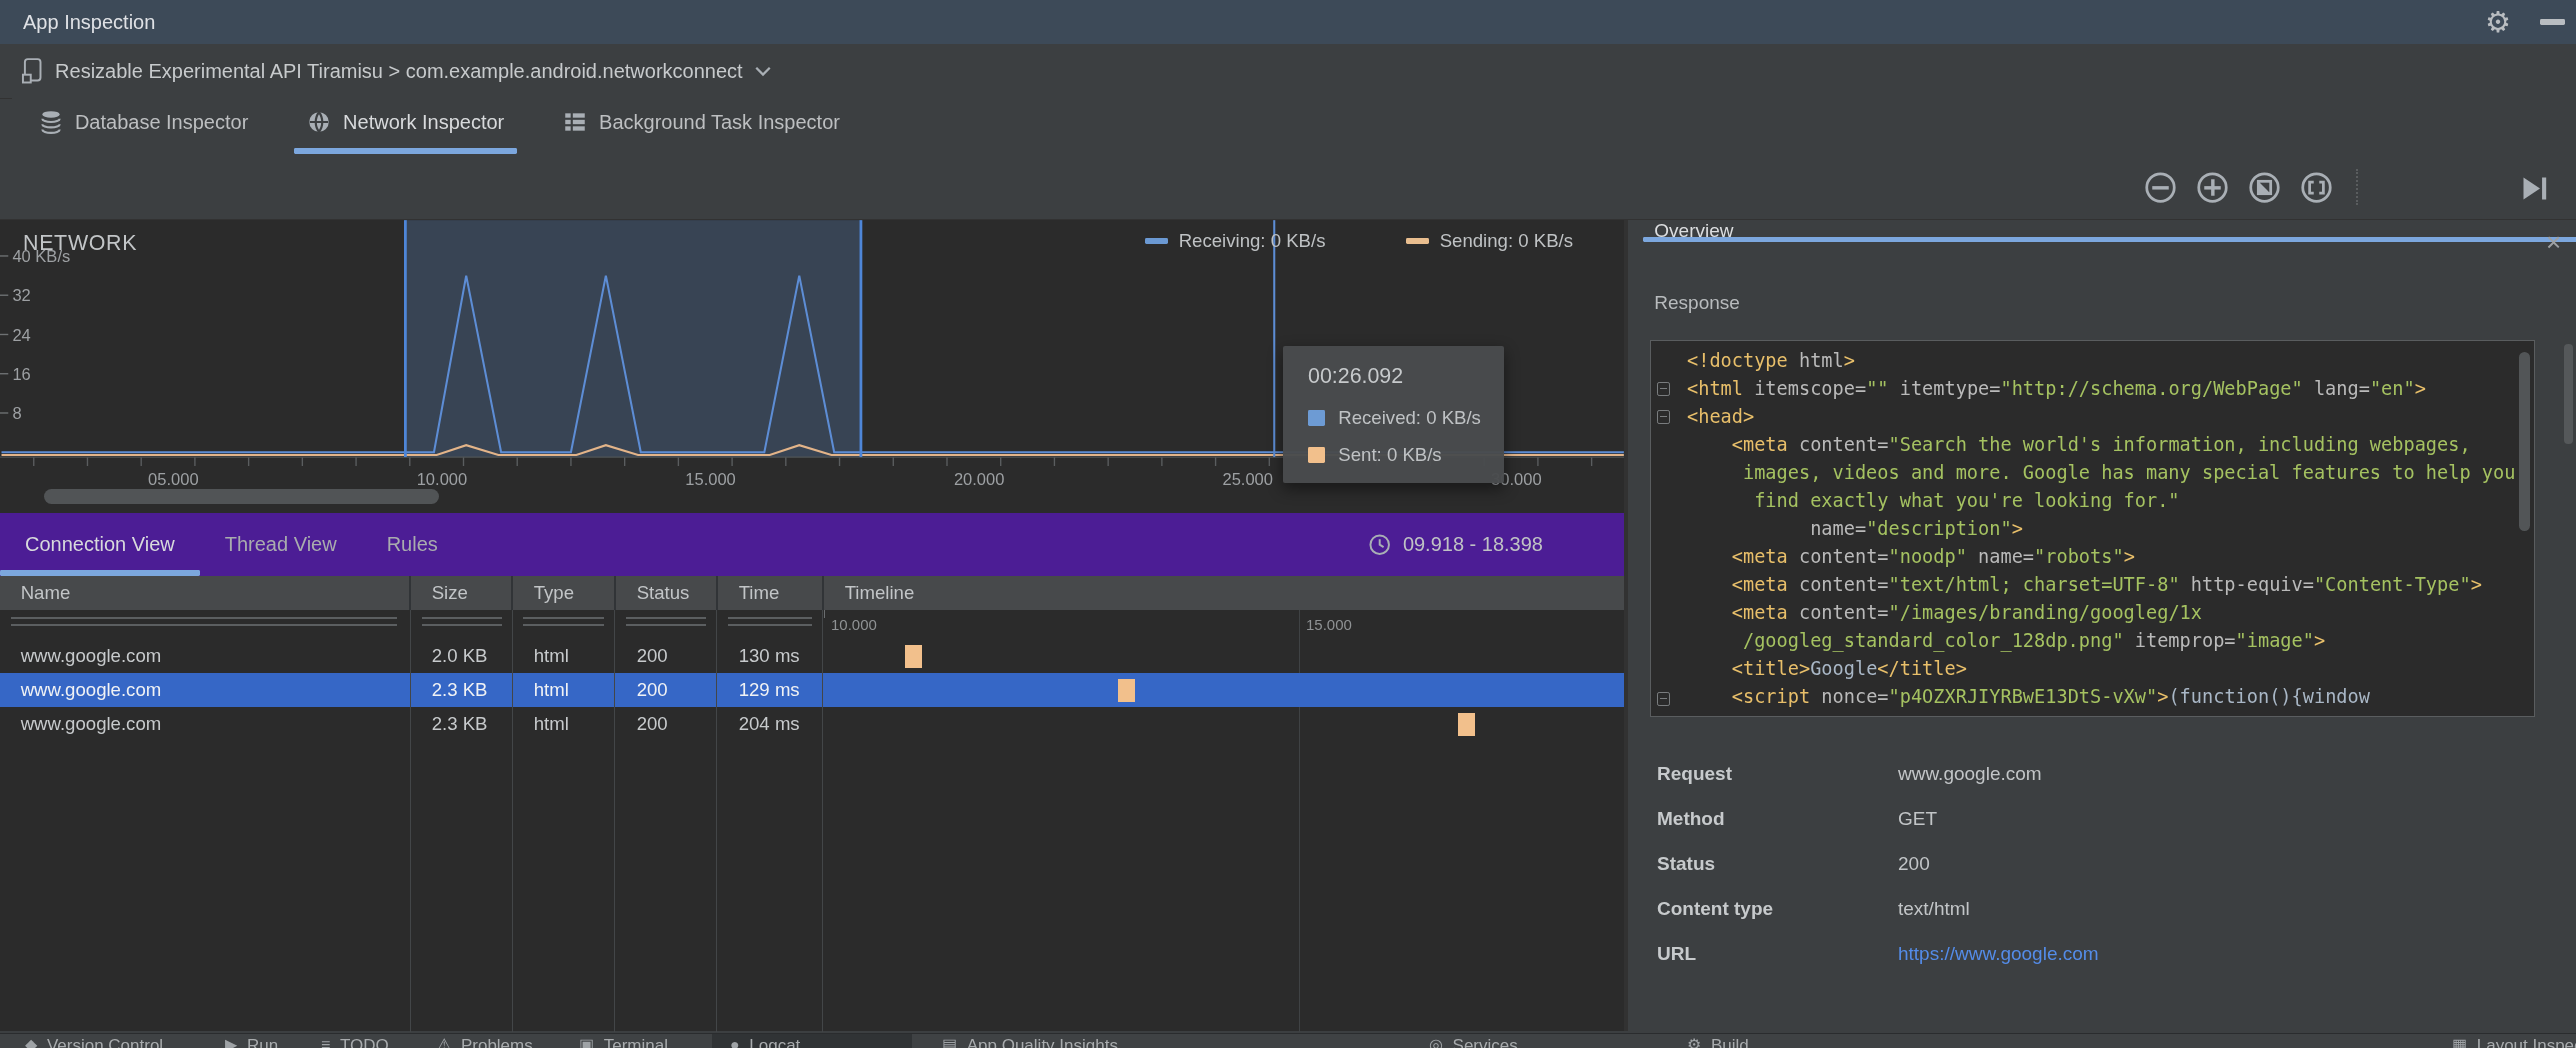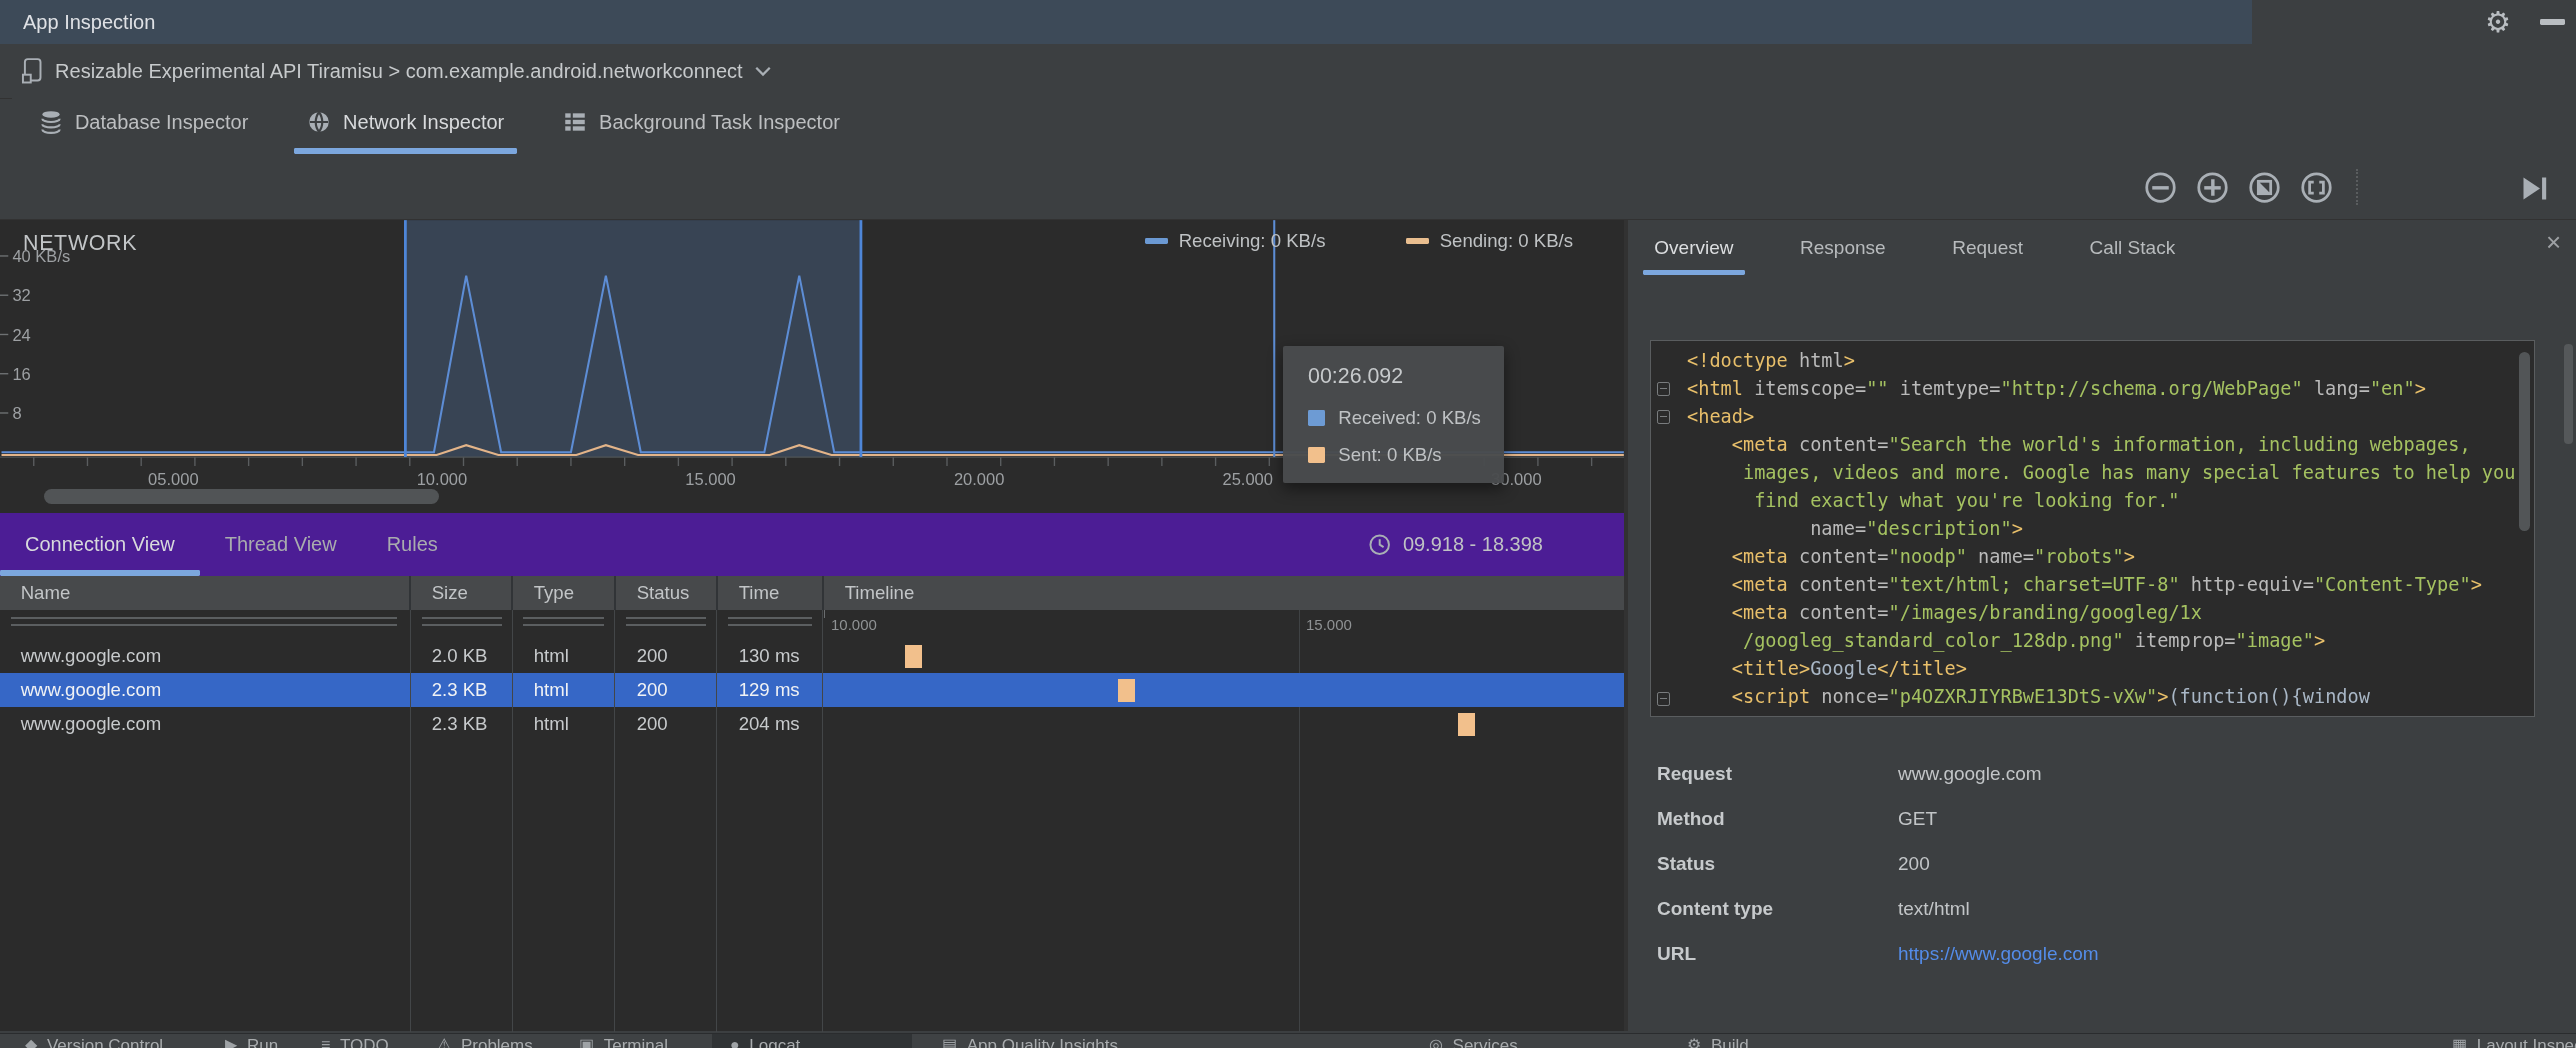--- a/index.html
+++ b/index.html
@@ -1,21 +1,21 @@
 <!DOCTYPE html>
 <html style="font-size:11px"><head>
 <meta charset="utf-8">
 <style>
   html,body{margin:0;padding:0;width:2576px;height:1048px;overflow:hidden;background:#3C3F41;
     font-family:"Liberation Sans",sans-serif;-webkit-font-smoothing:antialiased;}
   #root{position:absolute;inset:0;width:2576px;height:1048px;}
   .abs{position:absolute;}
 
   
-  .topbar{left:0;top:0;width:2252px;height:44px;background:#3D4A58;color:#DFE1E5;font-size:20px;
+  .topbar{left:0;top:0;width:2576px;height:44px;background:#3D4A58;color:#DFE1E5;font-size:20px;
     display:flex;align-items:center;padding-left:23px;box-sizing:border-box;}
   .gear{position:absolute;left:2485px;top:4.1px;font-size:29px;color:#B9BDC1;line-height:36px;}
   .minbar{position:absolute;left:2540px;top:19px;width:25px;height:5.5px;background:#B9BDC1;border-radius:1.4px;}
 
   
   .procbar{left:0;top:44px;width:2576px;height:55px;background:#3C3F41;border-bottom:1.4px solid #323232;
     box-sizing:border-box;display:flex;align-items:center;padding-left:20.7px;color:#C7CACC;font-size:20px;gap:11px;}
 
   
   .insptabs{left:0;top:90px;width:2576px;height:65px;background:#3C3F41;border-bottom:1.4px solid #323232;
@@ -69,21 +69,21 @@
   .colsep{top:610px;width:1.4px;height:422px;background:#434648;z-index:5;}
   .trows{left:0;top:639px;width:1624px;z-index:4;}
   .trow{position:relative;width:1624px;height:34px;display:grid;grid-template-columns:411px 102px 103px 102px 106px 801px;
     align-items:center;font-size:18.6px;color:#C7CACC;}
   .trow.sel{background:#3667C6;color:#F0F2F4;}
   .trow .tc{padding-left:20.7px;white-space:nowrap;overflow:hidden;}
   .tlcell{position:relative;height:34px;}
   .marker{position:absolute;top:5.5px;width:16.5px;height:23.4px;background:#F2C08C;}
 
   
-  .rtabs{left:1628px;top:220px;width:948px;height:55px;display:flex;align-items:stretch;padding-left:18px;gap:50px;box-sizing:border-box;}
+  .rtabs{left:1628px;top:220px;width:948px;height:55px;display:flex;align-items:stretch;padding-left:18px;gap:50px;box-sizing:border-box;flex-direction:column;}
   .rtab{display:flex;align-items:center;padding:0 8.3px;font-size:19px;color:#B8BBBD;position:relative;}
   .rtab.sel{color:#DCDEE0;}
   .rtab.sel::after{content:"";position:absolute;left:-2.8px;right:-2.8px;bottom:0;height:5.5px;background:#7CA7DE;border-radius:1.4px;}
   .closex{left:2546px;top:227px;font-size:26px;color:#9DA0A3;}
 
   .codebox{left:1650px;top:340px;width:885px;height:377px;background:#2B2B2B;border:1.4px solid #5A5D5F;
     box-sizing:border-box;overflow:hidden;}
   .cline{white-space:pre;font-family:"DejaVu Sans Mono",monospace;font-size:18.6px;line-height:28px;padding-left:36px;}
   .cline:first-child{padding-top:6px;}
   .tg{color:#E8BF6A;} .at{color:#BABABA;} .vl{color:#A5C261;} .tx{color:#A9B7C6;}

